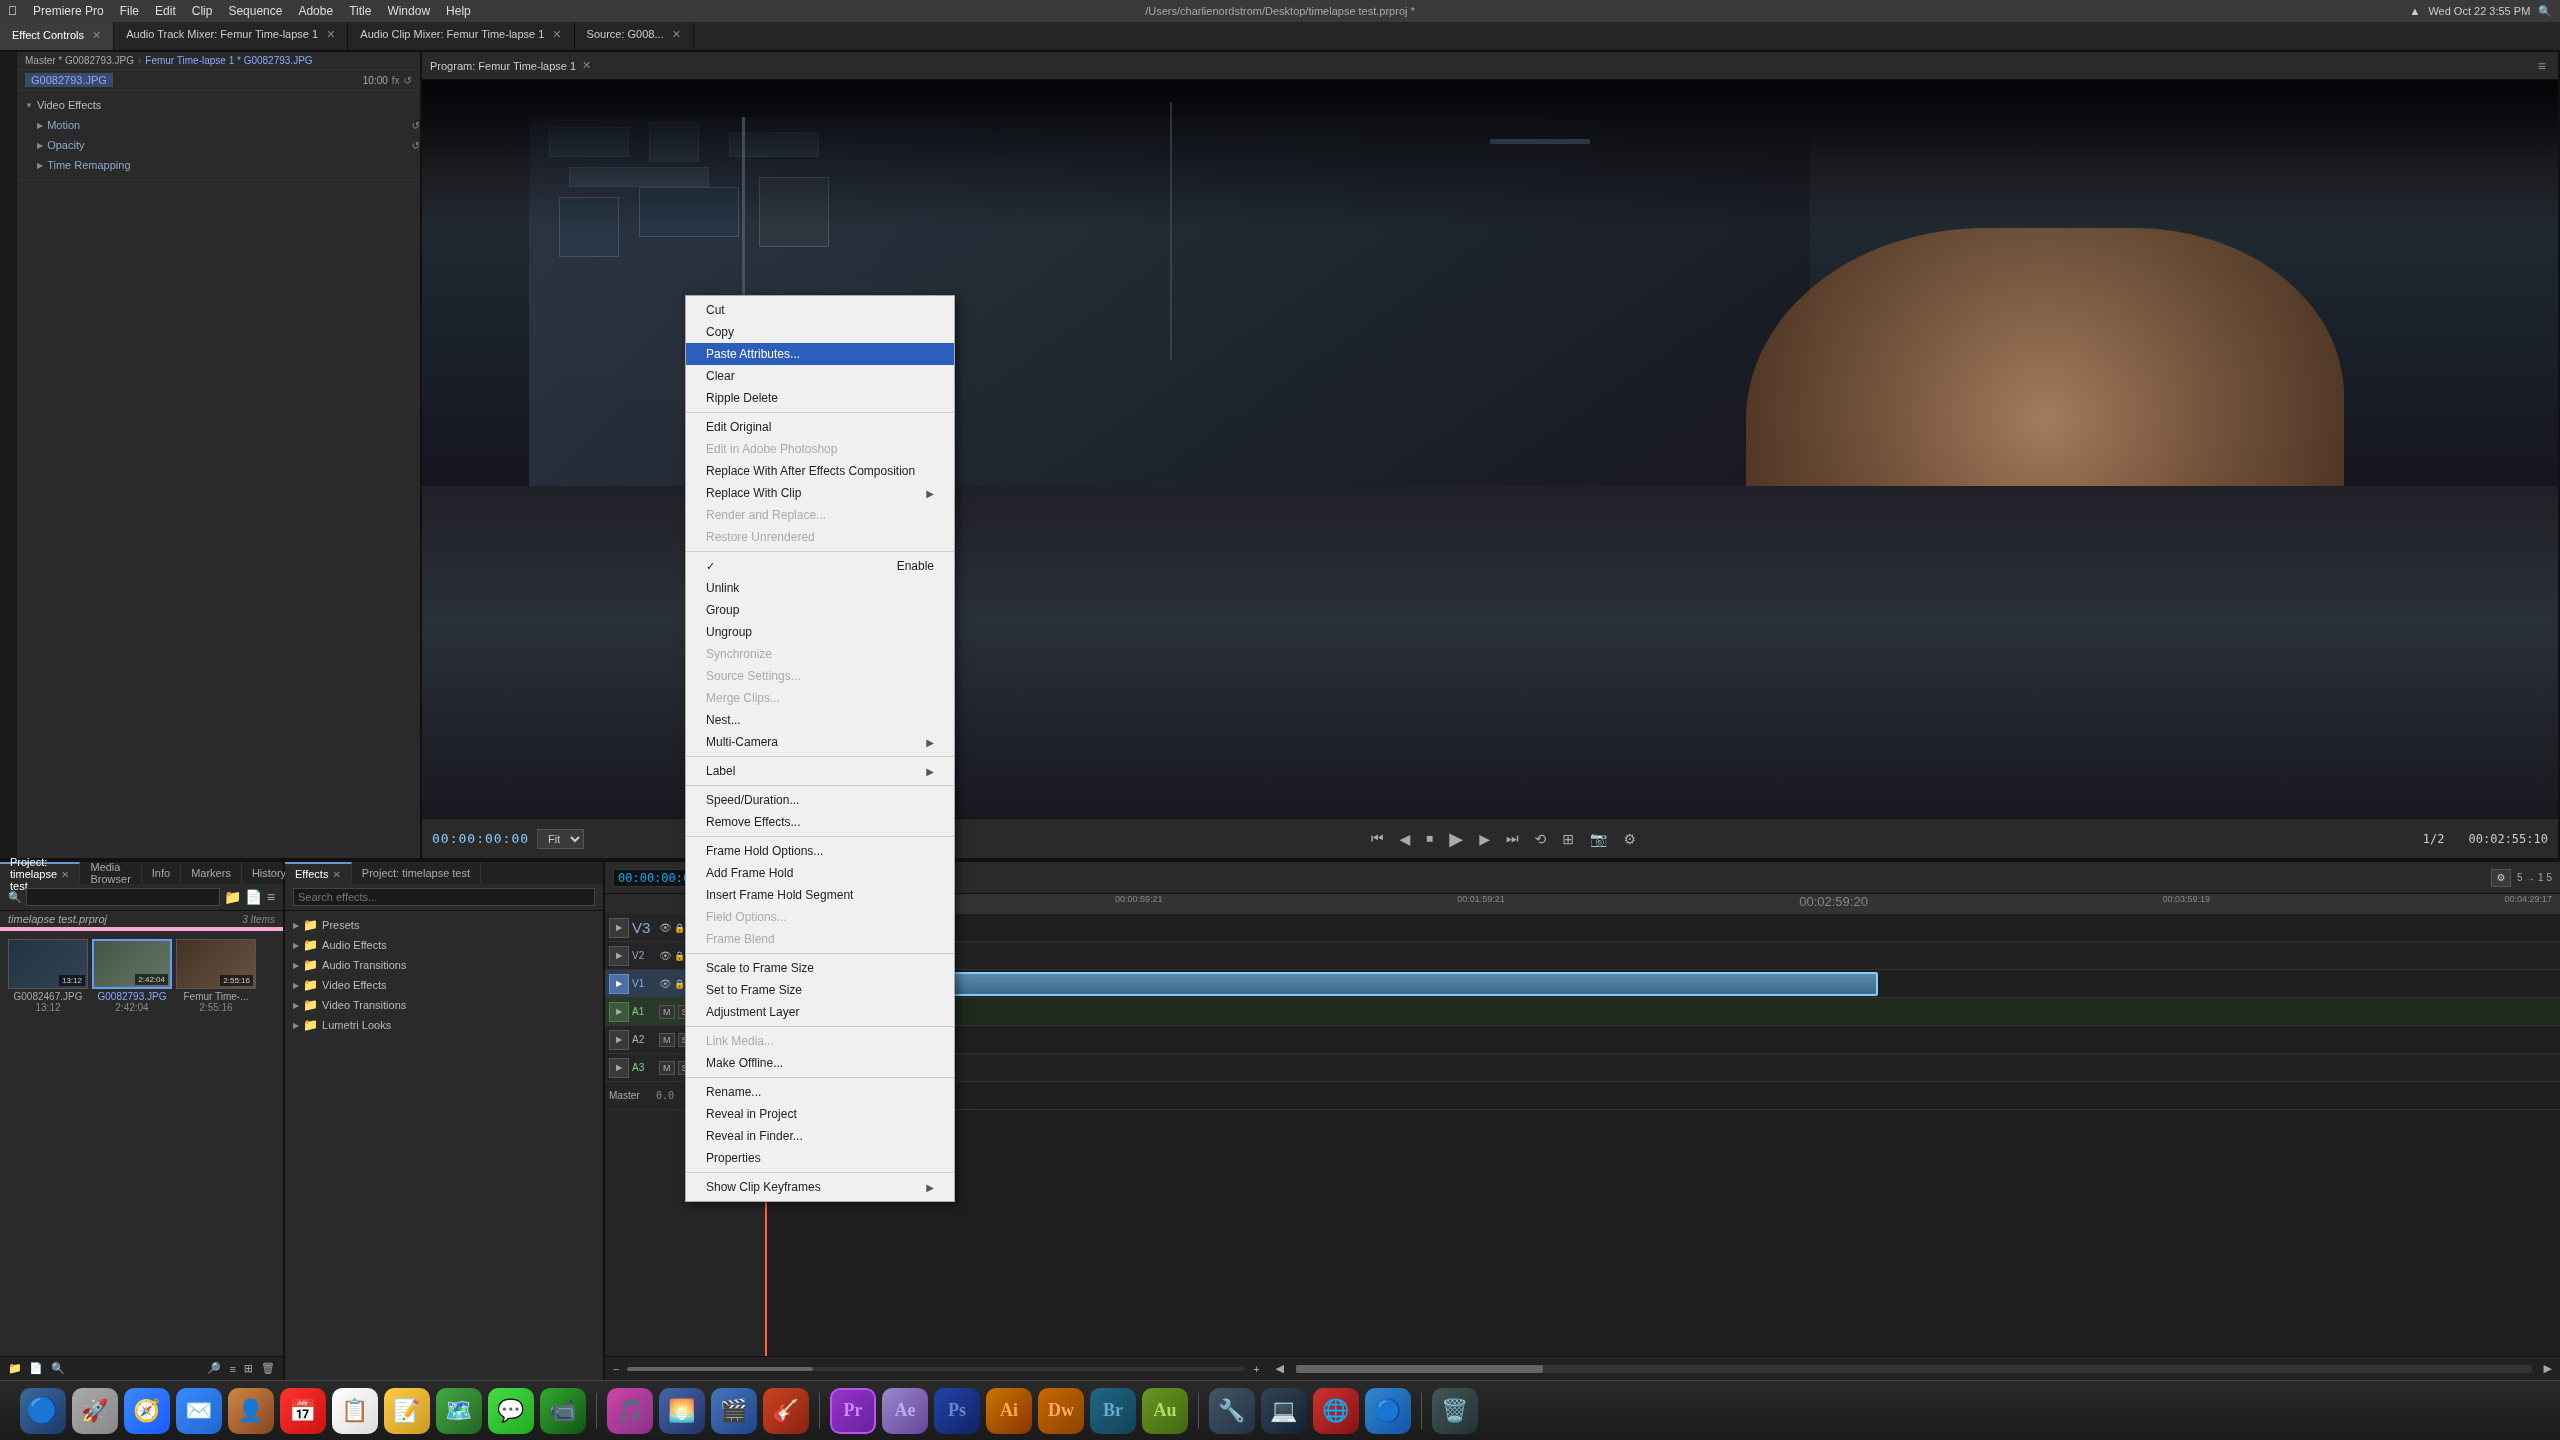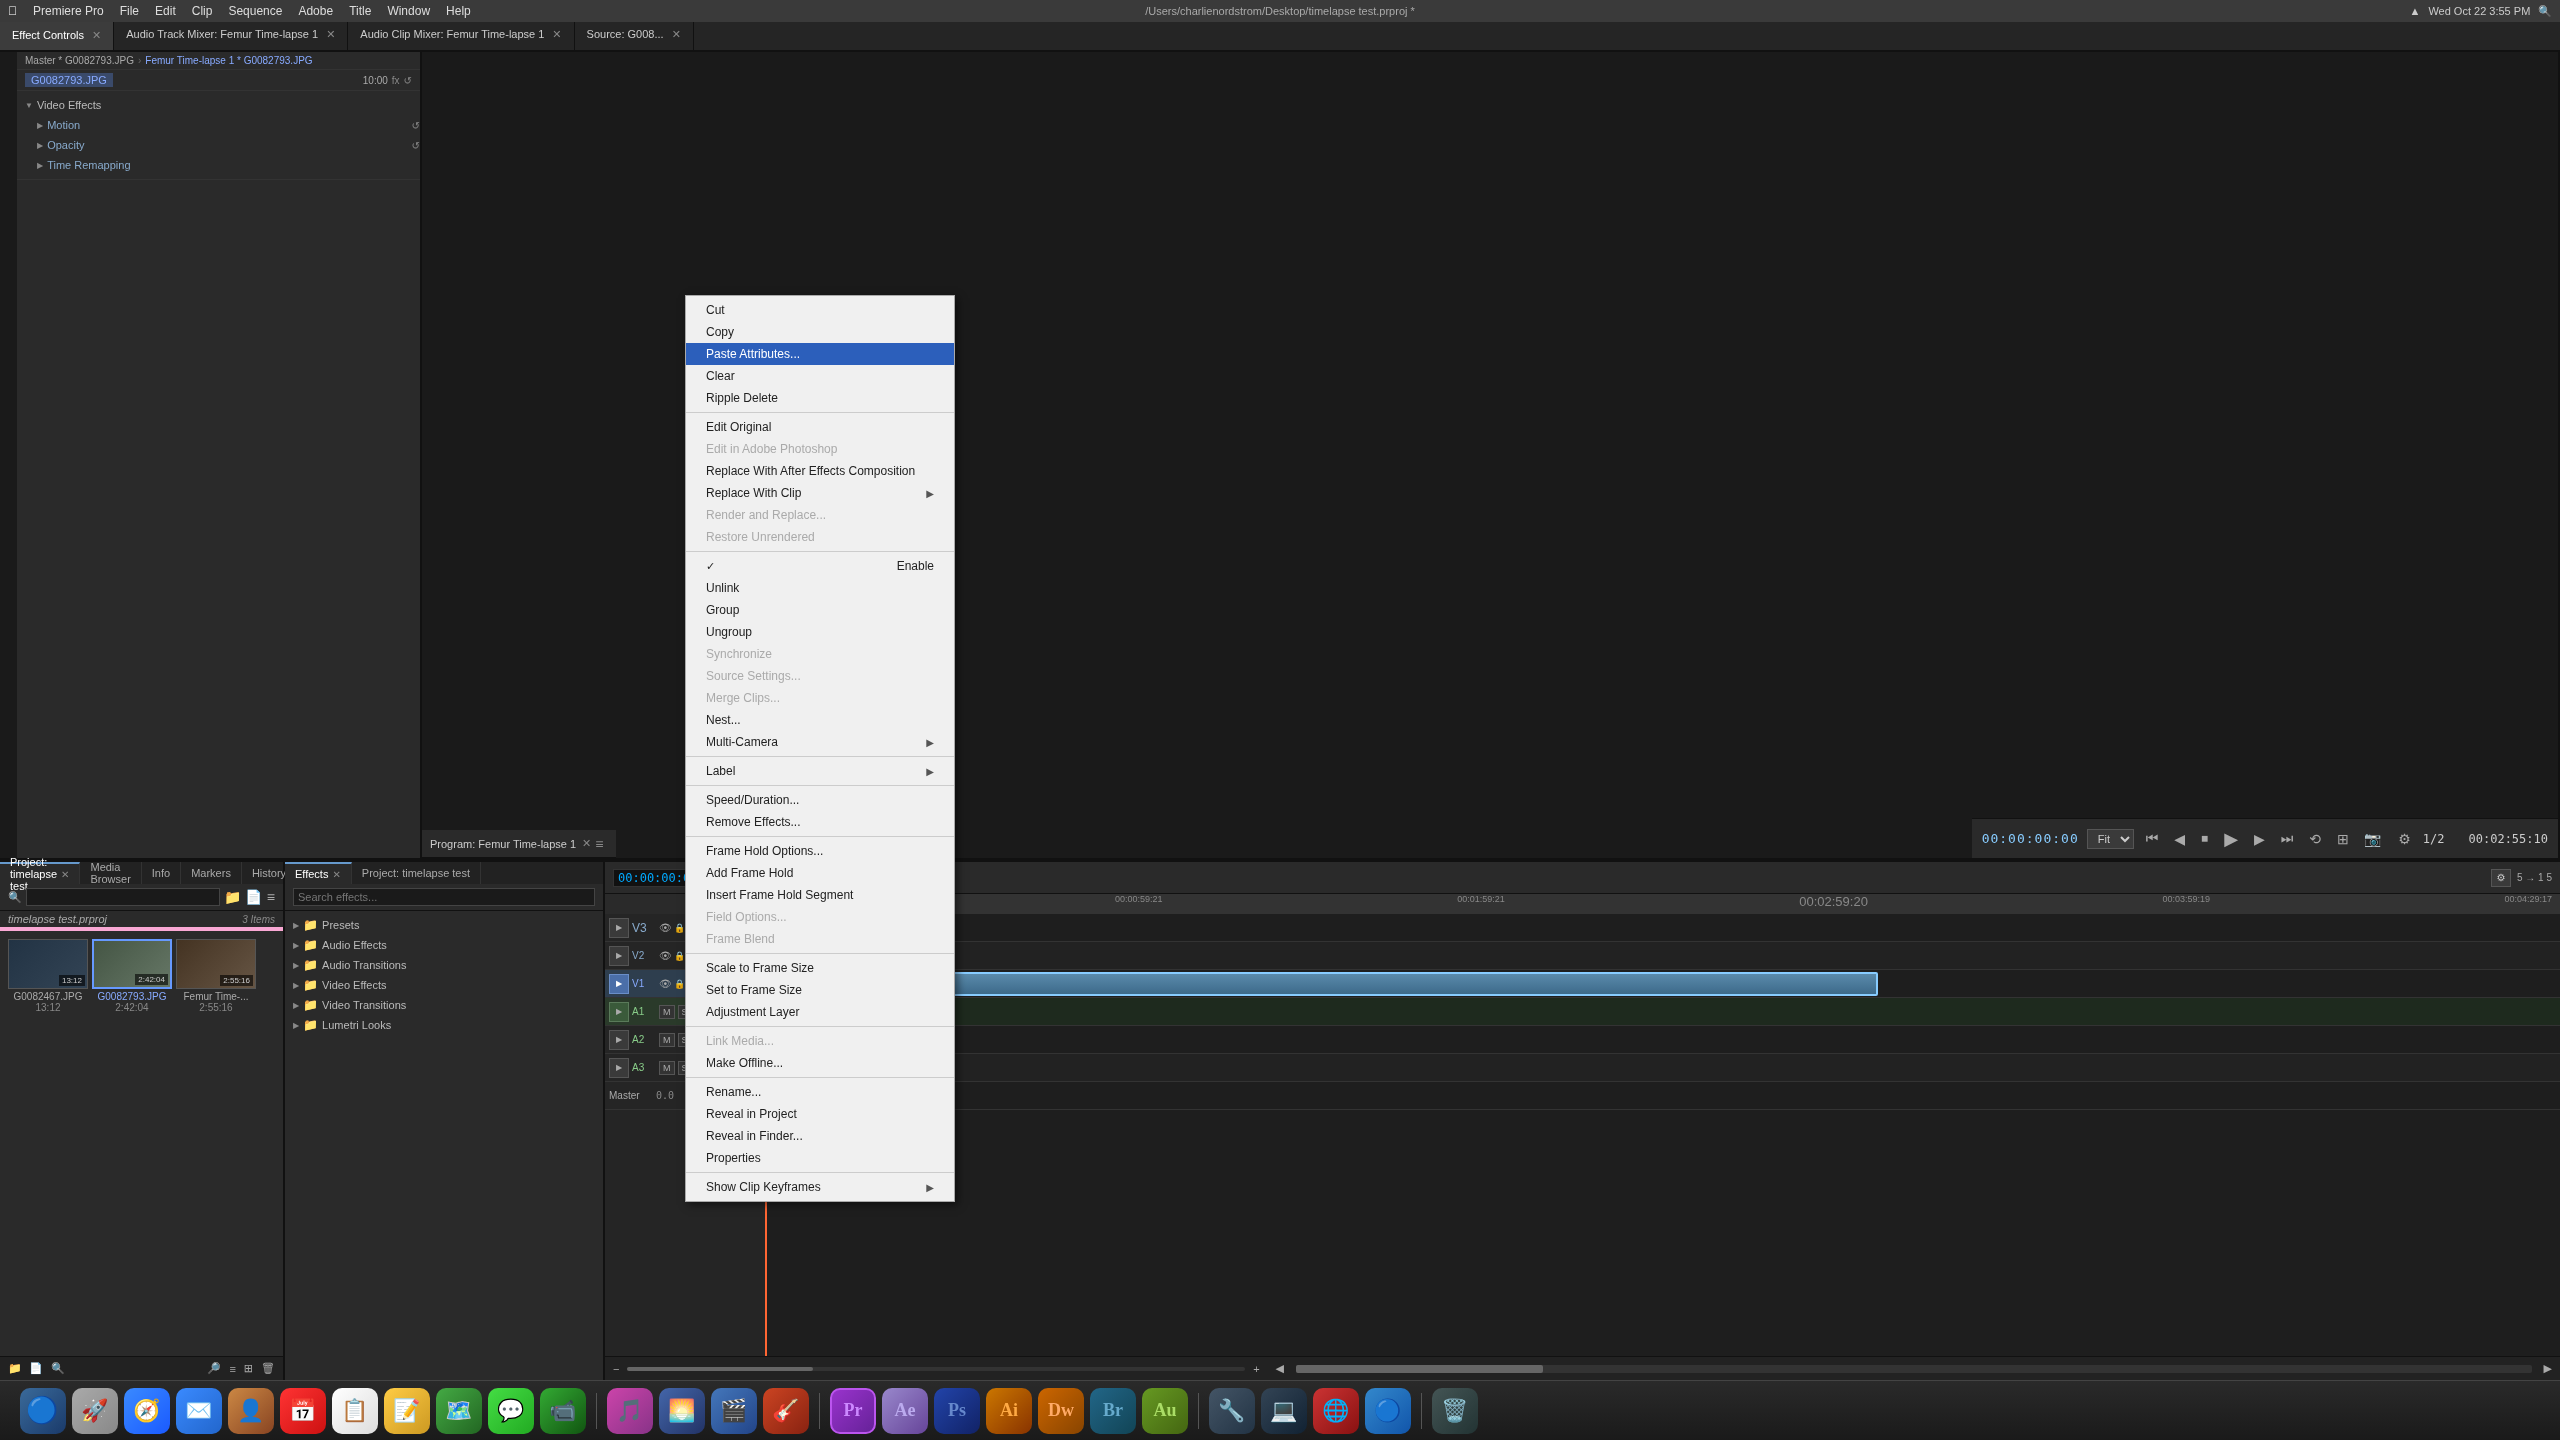--- a/index.html
+++ b/index.html
@@ -88,23 +88,22 @@
       color: #bbb;
       gap: 4px;
     }
     .triangle { font-size: 8px; color: #888; }
 
     
     .middle-panel {
       flex: 1;
       background: #1a1a1a;
       display: flex;
-      flex-direction: row;
+      flex-direction: column;
       border-right: 2px solid #111;
-      align-items: flex-end;
     }
     .program-monitor-header {
       height: 28px;
       background: #2a2a2a;
       display: flex;
       align-items: center;
       padding: 0 8px;
       border-bottom: 1px solid #111;
       font-size: 11px;
       color: #ccc;
@@ -782,21 +781,21 @@
           </div>
         </div>
       </div>
 
       <div style="flex:1; display:flex; overflow:hidden;">
 
         <div style="width:160px; background:#252525; flex-shrink:0; overflow-y:auto;">
 
           <div style="height:28px; display:flex; align-items:center; border-bottom:1px solid #333; padding:0 4px; gap:3px;">
             <div style="width:20px; height:20px; background:#3a3a3a; border:1px solid #555; display:flex; align-items:center; justify-content:center; font-size:8px; color:#aaa; cursor:pointer;">▶</div>
-            <span style="font-size:12px; color:#88aacc; width:24px;">V3</span>
+            <span style="font-size:15px; color:#88aacc; width:24px;">V3</span>
             <div style="font-size:10px; color:#aaa; cursor:pointer;">👁</div>
             <div style="font-size:9px; color:#888; cursor:pointer;">🔒</div>
           </div>
 
           <div style="height:28px; display:flex; align-items:center; border-bottom:1px solid #333; padding:0 4px; gap:3px;">
             <div style="width:20px; height:20px; background:#3a3a3a; border:1px solid #555; display:flex; align-items:center; justify-content:center; font-size:8px; color:#aaa; cursor:pointer;">▶</div>
             <span style="font-size:10px; color:#88aacc; width:24px;">V2</span>
             <div style="font-size:10px; color:#aaa; cursor:pointer;">👁</div>
             <div style="font-size:9px; color:#888; cursor:pointer;">🔒</div>
           </div>

